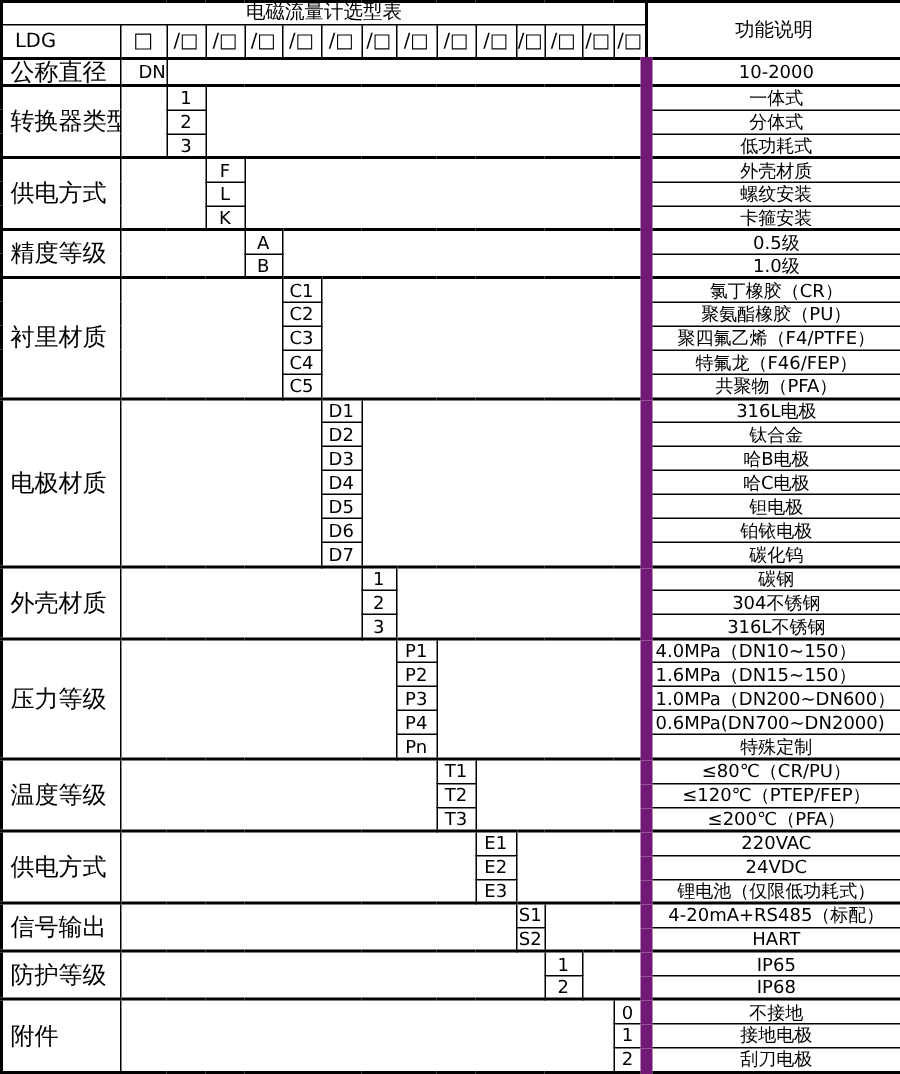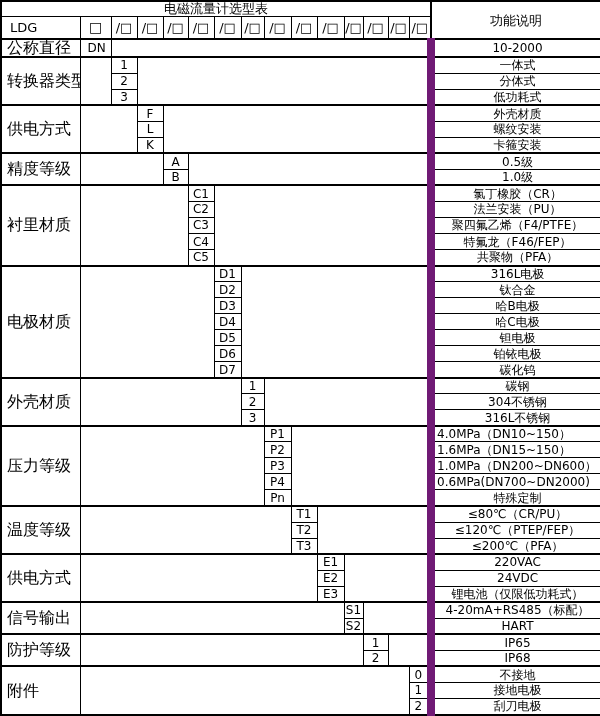--- a/index.html
+++ b/index.html
@@ -26,21 +26,21 @@
   .r-title { height: 15px; }
   .r-code  { height: 23px; margin-left: 23px; }
   .body-row { height: 16px; }
   .title   { text-align: center; font-size: 13px; }
   .fn-head { text-align: center; font-size: 13px; border-left: 2px solid #000; }
   .ldg     { padding-left: 8px; font-size: 13px; }
   .box     { text-align: center; font-size: 14px; }
   .slash   { text-align: center; font-size: 13px; }
   .lbl     { padding-left: 5px; font-size: 16px; }
   .code    { text-align: center; font-size: 12px; }
-  .cleft   { text-align: center; padding-left: 2px; }
+  .cleft   { text-align: right; padding-left: 2px; }
   .gap     { background: #fff; }
   .fn      { text-align: center; border-left: 8px solid #701a75; font-size: 12px; }
   .fleft   { text-align: left; padding-left: 2px; }
   .bt      { border-top: 2px solid #000; }
 </style>
 </head>
 <body>
 
 <div class="wrap">
   <table>
@@ -135,21 +135,21 @@
         </tr>
         <tr class="body-row">
           <td class="lbl bt" rowspan="5">衬里材质</td>
           <td class="gap bt" rowspan="5" colspan="4"></td>
           <td class="code bt">C1</td>
           <td class="gap bt" rowspan="5" colspan="9"></td>
           <td class="fn bt">氯丁橡胶（CR）</td>
         </tr>
         <tr class="body-row">
           <td class="code">C2</td>
-          <td class="fn">法兰安装（PU）</td>
+          <td class="fn">聚氨酯橡胶（PU）</td>
         </tr>
         <tr class="body-row">
           <td class="code">C3</td>
           <td class="fn">聚四氟乙烯（F4/PTFE）</td>
         </tr>
         <tr class="body-row">
           <td class="code">C4</td>
           <td class="fn">特氟龙（F46/FEP）</td>
         </tr>
         <tr class="body-row">

